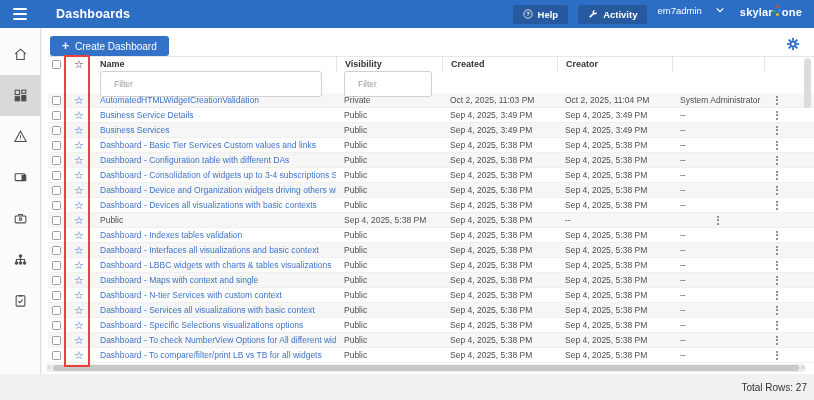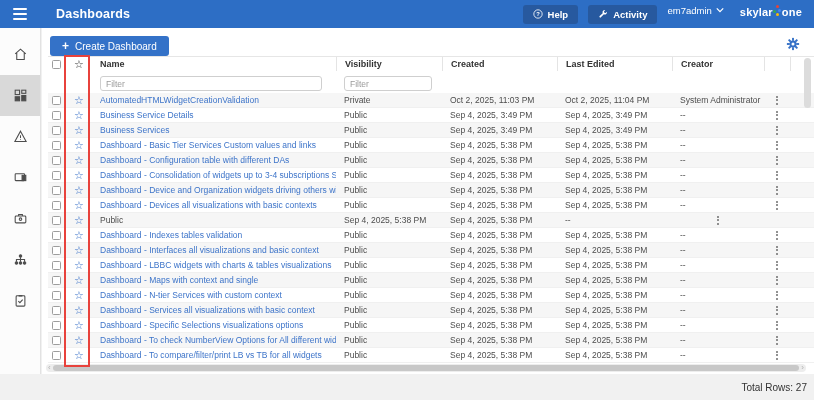--- a/index.html
+++ b/index.html
@@ -9,21 +9,21 @@
 
   
   .topbar { position:absolute; top:0; left:0; width:814px; height:28px; background:#2d6ec5;
             display:flex; align-items:center; color:#fff; }
   .hamburger { width:40px; display:flex; flex-direction:column; gap:3px; align-items:center; cursor:pointer; }
   .hamburger span { display:block; width:14px; height:2px; background:#fff; border-radius:1px; }
   .tb-title { font-size:12.5px; font-weight:bold; margin-left:16px; letter-spacing:.2px; }
   .tb-right { margin-left:auto; display:flex; align-items:flex-start; gap:10px; padding-right:12px; }
   .tb-btn { background:#27599f; border-radius:3px; height:19px; display:flex; align-items:center;
             gap:5px; padding:0 10px; font-size:9.5px; font-weight:bold; color:#fff; cursor:pointer; }
-  .tb-user { display:flex; align-items:center; gap:4px; font-size:9.5px; cursor:pointer; }
+  .tb-user { display:flex; align-items:center; gap:14px; font-size:9.5px; cursor:pointer; }
   .logo { display:flex; align-items:baseline; font-size:11px; font-weight:bold; letter-spacing:.2px; margin-left:6px; }
   .logo .mark { position:relative; width:9px; height:11px; display:inline-block; }
   .logo .mark i { position:absolute; width:3px; height:3px; border-radius:50%; }
 
   
   .sidebar { position:absolute; top:28px; left:0; width:41px; height:346px; background:#fcfcfc;
              border-right:1px solid #e2e2e2; padding-top:6px; }
   .side-item { height:41px; display:flex; align-items:center; justify-content:center; cursor:pointer; }
   .side-item.active { background:#d9d9d9; }
   .side-item svg { width:15px; height:15px; stroke:#4d4d4d; fill:none; stroke-width:1.7; }
@@ -38,22 +38,22 @@
 
   
   .table { position:absolute; top:28px; left:6px; right:0; }
   .trow { display:grid; grid-template-columns:18px 26px 244px 106px 115px 115px 92px 26px 1fr;
           align-items:center; }
   .thead { height:15px; border-top:1px solid #e6e6e6; }
   .thead .hcell { font-size:9px; font-weight:bold; color:#333; padding-left:8px; height:100%;
                   display:flex; align-items:center; border-left:1px solid #e4e4e4; overflow:hidden; white-space:nowrap; }
   .thead .nob { border-left:none; }
   .filterrow { height:22px; }
-  .filterrow input { height:15px; border:1px solid #cfcfcf; border-radius:3px; font-size:8.5px;
-                     font-family:inherit; color:#444; padding:0 5px; margin-left:8px; outline:none; }
+  .filterrow input { height:26px; border:1px solid #cfcfcf; border-radius:3px; font-size:8.5px;
+                     font-family:inherit; color:#444; padding:0 13px; margin-left:8px; outline:none; }
   .filterrow input::placeholder { color:#9a9a9a; }
   .f-name { width:222px; } .f-vis { width:88px; }
   .drow { height:15px; font-size:8.5px; color:#4d4d4d; border-bottom:1px solid #f0f0f0; }
   .drow:nth-child(odd) { background:#f6f6f6; }
   .cell { padding-left:8px; white-space:nowrap; overflow:hidden; }
   .name-link { color:#3d74c9; cursor:pointer; text-decoration:none; }
   .cb { width:9px; height:9px; border:1px solid #9d9d9d; border-radius:1.5px; margin-left:4px;
         background:#fff; cursor:pointer; }
   .star { font-size:11px; color:#3d74c9; text-align:center; line-height:11px; cursor:pointer; }
   .star.hdr { color:#3a3a3a; cursor:default; }
@@ -203,21 +203,20 @@
     <div class="table">
 
       <div class="trow thead">
         <div>
             <div class="cb"></div>
           </div>
         <div class="star hdr">☆</div>
         <div class="hcell nob">Name</div>
         <div class="hcell">Visibility</div>
         <div class="hcell">Created</div>
-        <div class="hcell">Last Edited</div>
         <div class="hcell">Creator</div>
         <div class="hcell"></div>
         <div class="hcell"></div>
       </div>
 
       <div class="trow filterrow">
         <div></div>
           <div></div>
         <div><input class="f-name" placeholder="Filter" style=""></div>
         <div><input class="f-vis" placeholder="Filter" style=""></div>

